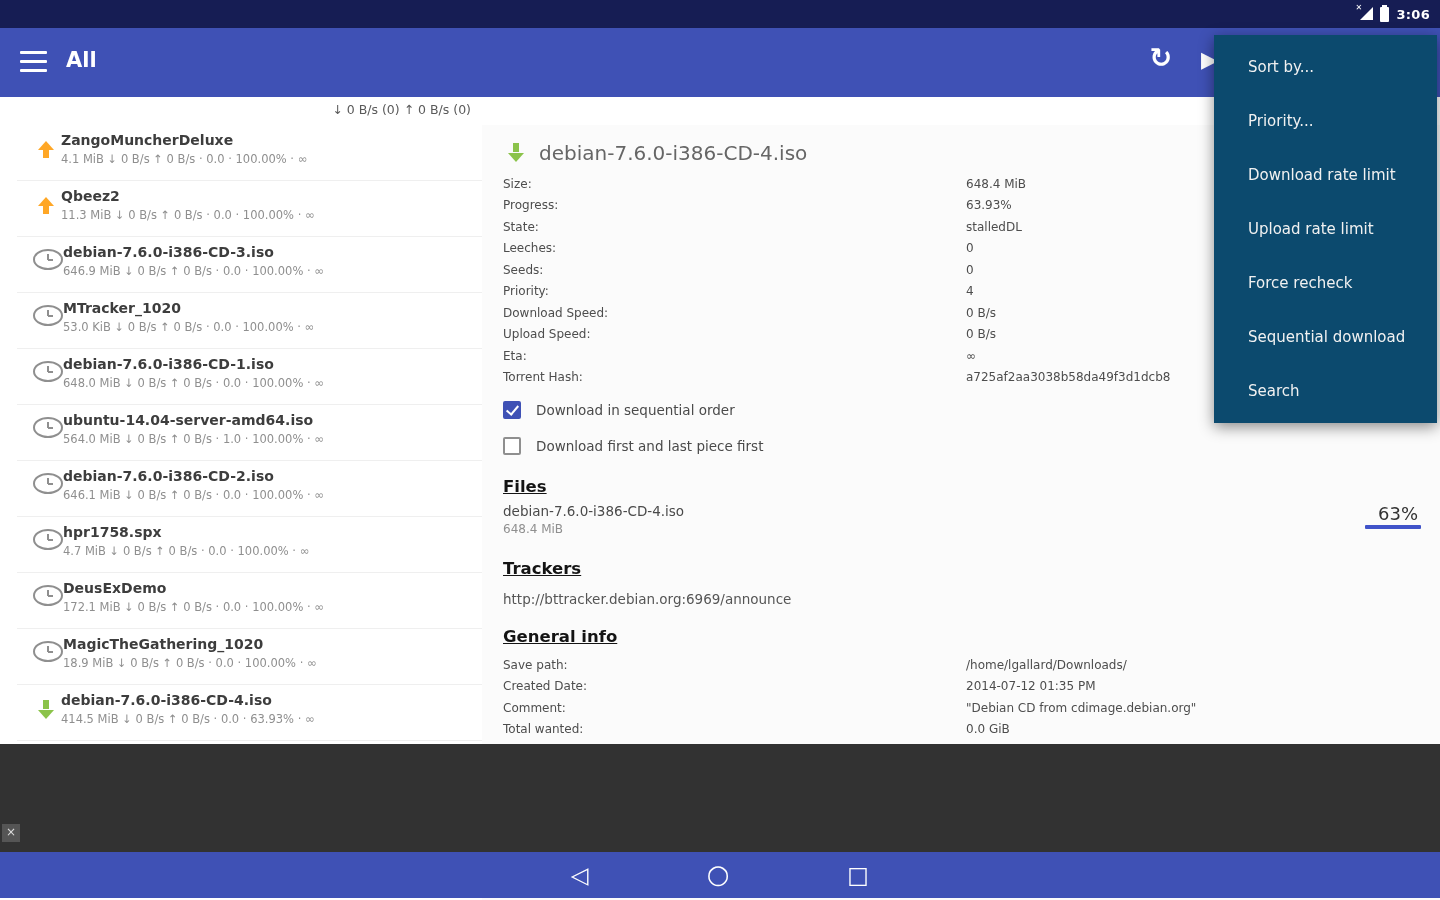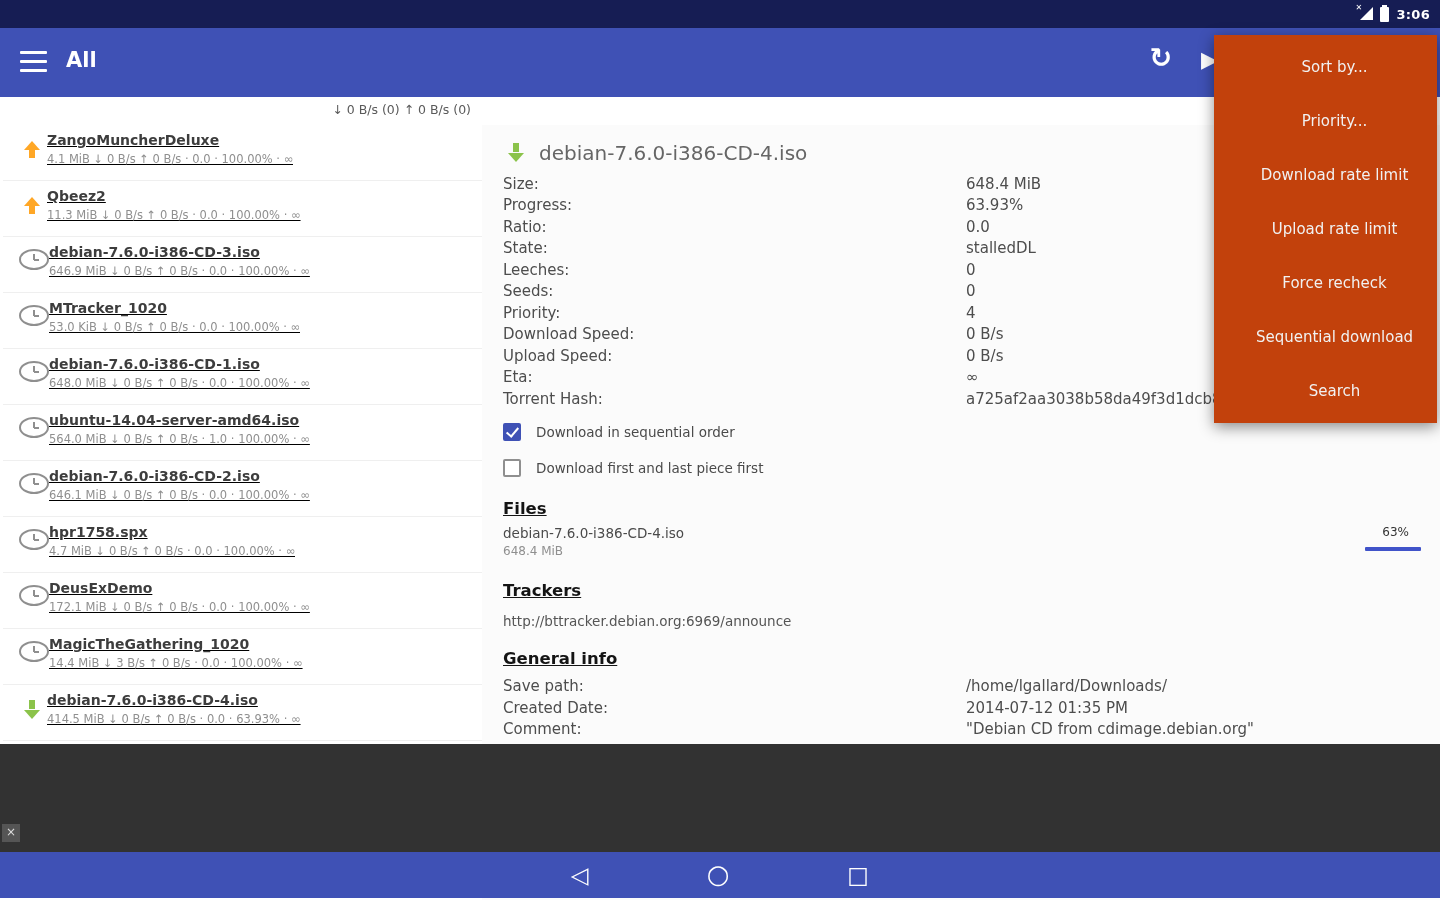--- a/index.html
+++ b/index.html
@@ -25,22 +25,22 @@
   .app-title { position:absolute; left:66px; top:20px; color:#fff; font-size:21px; font-weight:bold; }
   .tb-icon { position:absolute; top:18px; color:#fff; cursor:pointer; }
   .tb-icon.refresh { right:268px; font-size:27px; font-weight:bold; top:14px; }
   .tb-icon.play { right:222px; font-size:22px; top:19px; }
 
   
   .speed-strip { position:absolute; top:97px; left:0; width:481px; height:28px; background:#fff;
     text-align:right; padding-right:10px; line-height:26px; font-size:12.5px; color:#5a5a5a; }
 
   
-  .left-panel { position:absolute; top:125px; left:3px; width:481px; height:640px; background:#fff;
-    border-right:1px solid #cfcfcf; overflow:hidden;text-decoration:underline; }
+  .left-panel { position:absolute; top:125px; left:17px; width:481px; height:640px; background:#fff;
+    border-right:1px solid #cfcfcf; overflow:hidden; }
   .torrent-row { display:flex; align-items:flex-start; padding:7px 8px 6px 14px; height:56px;
     border-bottom:1px solid #efefef; cursor:pointer; }
   .t-icon { position:relative; flex:0 0 30px; width:26px; height:26px; margin-top:5px; }
 
   .t-icon[data-icon="upload"]::before { content:""; position:absolute; left:50%; top:4px; margin-left:-8px;
     border-left:8px solid transparent; border-right:8px solid transparent; border-bottom:9px solid #FFA726; }
   .t-icon[data-icon="upload"]::after { content:""; position:absolute; left:50%; top:12px; margin-left:-3px;
     width:6px; height:9px; background:#FFA726; }
 
   .t-icon[data-icon="download"]::before { content:""; position:absolute; left:50%; bottom:4px; margin-left:-8px;
@@ -58,47 +58,47 @@
   .t-name { font-size:14px; font-weight:bold; color:#3d3d3d; margin-bottom:4px; white-space:nowrap; }
   .t-stats { font-size:11.5px; color:#8f8f8f; white-space:nowrap; }
 
   
   .right-panel { position:absolute; top:125px; left:482px; right:0; height:775px; background:#fbfbfb;
     padding:0 19px 0 21px; }
   .detail-header { display:flex; align-items:center; gap:10px; margin:13px 0 4px; height:30px; }
   .detail-header .t-icon { margin-top:0; flex:0 0 26px; }
   .detail-title { font-size:20px; color:#666; }
   .info-table { margin-top:5px; }
-  .info-row { display:flex; height:21.5px; align-items:center; font-size:15px; }
+  .info-row { display:flex; height:21.5px; align-items:center; font-size:12px; }
   .info-label { width:463px; color:#4d4d4d; }
   .info-value { color:#4d4d4d; white-space:nowrap; }
 
   .cb-row { display:flex; align-items:center; gap:15px; margin-top:11px; height:22px; cursor:pointer; }
   .cb-row.second { margin-top:14px; }
   .cb { position:relative; flex:0 0 18px; width:18px; height:18px; border-radius:2px; }
   .cb[data-checked="checked"] { background:#3F51B5; border:2px solid #3F51B5; }
   .cb[data-checked="checked"]::after { content:""; position:absolute; left:4px; top:0px; width:5px; height:10px;
     border:solid #fff; border-width:0 2.5px 2.5px 0; transform:rotate(40deg); }
   .cb[data-checked="unchecked"] { background:#fff; border:2px solid #8f8f8f; }
   .cb-label { font-size:13.5px; color:#4a4a4a; }
 
   .section-header { margin-top:20px; font-size:16.5px; font-weight:bold; color:#141414; height:22px;text-decoration:underline; }
   .file-row { position:relative; margin-top:4px; height:36px; cursor:pointer; }
   .file-name { font-size:13.5px; color:#4a4a4a; }
   .file-size { font-size:12px; color:#8f8f8f; margin-top:3px; }
-  .file-pct { position:absolute; right:12px; top:0; font-size:12px; color:#333; }
+  .file-pct { position:absolute; right:3px; top:0; font-size:18px; color:#333; }
   .file-bar { position:absolute; right:0; top:22px; width:56px; height:4px; background:#4053c9; border-radius:1px; }
 
   .section-header.trackers { }
   .tracker-url { margin-top:10px; font-size:13.5px; color:#555; height:20px; cursor:pointer; }
   .section-header.general { margin-top:16px; }
 
   
-  .menu { position:absolute; top:35px; right:3px; width:223px; background:#c2410c; z-index:60;
-    box-shadow:0 4px 14px rgba(0,0,0,.45); padding:5px 8px;text-align:center; }
+  .menu { position:absolute; top:35px; right:3px; width:223px; background:#0c4a6e; z-index:60;
+    box-shadow:0 4px 14px rgba(0,0,0,.45); padding:5px 16px; }
   .menu-item { height:54px; line-height:54px; padding-left:18px; color:#f1f1f1; font-size:15px;
     white-space:nowrap; cursor:pointer; }
 
   
   .ad-overlay { position:absolute; top:744px; left:0; width:100%; height:108px; background:#323232; z-index:40; }
   .ad-close { position:absolute; left:2px; bottom:10px; width:18px; height:18px; background:#555; color:#ddd;
     font-size:12px; line-height:17px; text-align:center; cursor:pointer; }
 
   
   .nav-bar { position:absolute; top:852px; left:0; width:100%; height:46px; background:#3F51B5; z-index:50;
@@ -198,21 +198,21 @@
       <span class="t-icon" data-icon="clock"></span>
       <div class="t-text">
           <div class="t-name">DeusExDemo</div>
       <div class="t-stats">172.1 MiB ↓ 0 B/s ↑ 0 B/s · 0.0 · 100.00% · ∞</div>
         </div>
     </div>
     <div class="torrent-row">
       <span class="t-icon" data-icon="clock"></span>
       <div class="t-text">
           <div class="t-name">MagicTheGathering_1020</div>
-      <div class="t-stats">14.4 MiB ↓ 3 B/s ↑ 0 B/s · 0.0 · 100.00% · ∞</div>
+      <div class="t-stats">18.9 MiB ↓ 0 B/s ↑ 0 B/s · 0.0 · 100.00% · ∞</div>
         </div>
     </div>
     <div class="torrent-row">
       <span class="t-icon" data-icon="download"></span>
       <div class="t-text">
           <div class="t-name">debian-7.6.0-i386-CD-4.iso</div>
       <div class="t-stats">414.5 MiB ↓ 0 B/s ↑ 0 B/s · 0.0 · 63.93% · ∞</div>
         </div>
     </div>
   </div>
@@ -224,24 +224,20 @@
     </div>
 
     <div class="info-table">
       <div class="info-row">
           <span class="info-label">Size:</span>
           <span class="info-value">648.4 MiB</span>
         </div>
       <div class="info-row">
           <span class="info-label">Progress:</span>
           <span class="info-value">63.93%</span>
-        </div>
-      <div class="info-row">
-          <span class="info-label">Ratio:</span>
-          <span class="info-value">0.0</span>
         </div>
       <div class="info-row">
           <span class="info-label">State:</span>
           <span class="info-value">stalledDL</span>
         </div>
       <div class="info-row">
           <span class="info-label">Leeches:</span>
           <span class="info-value">0</span>
         </div>
       <div class="info-row">

